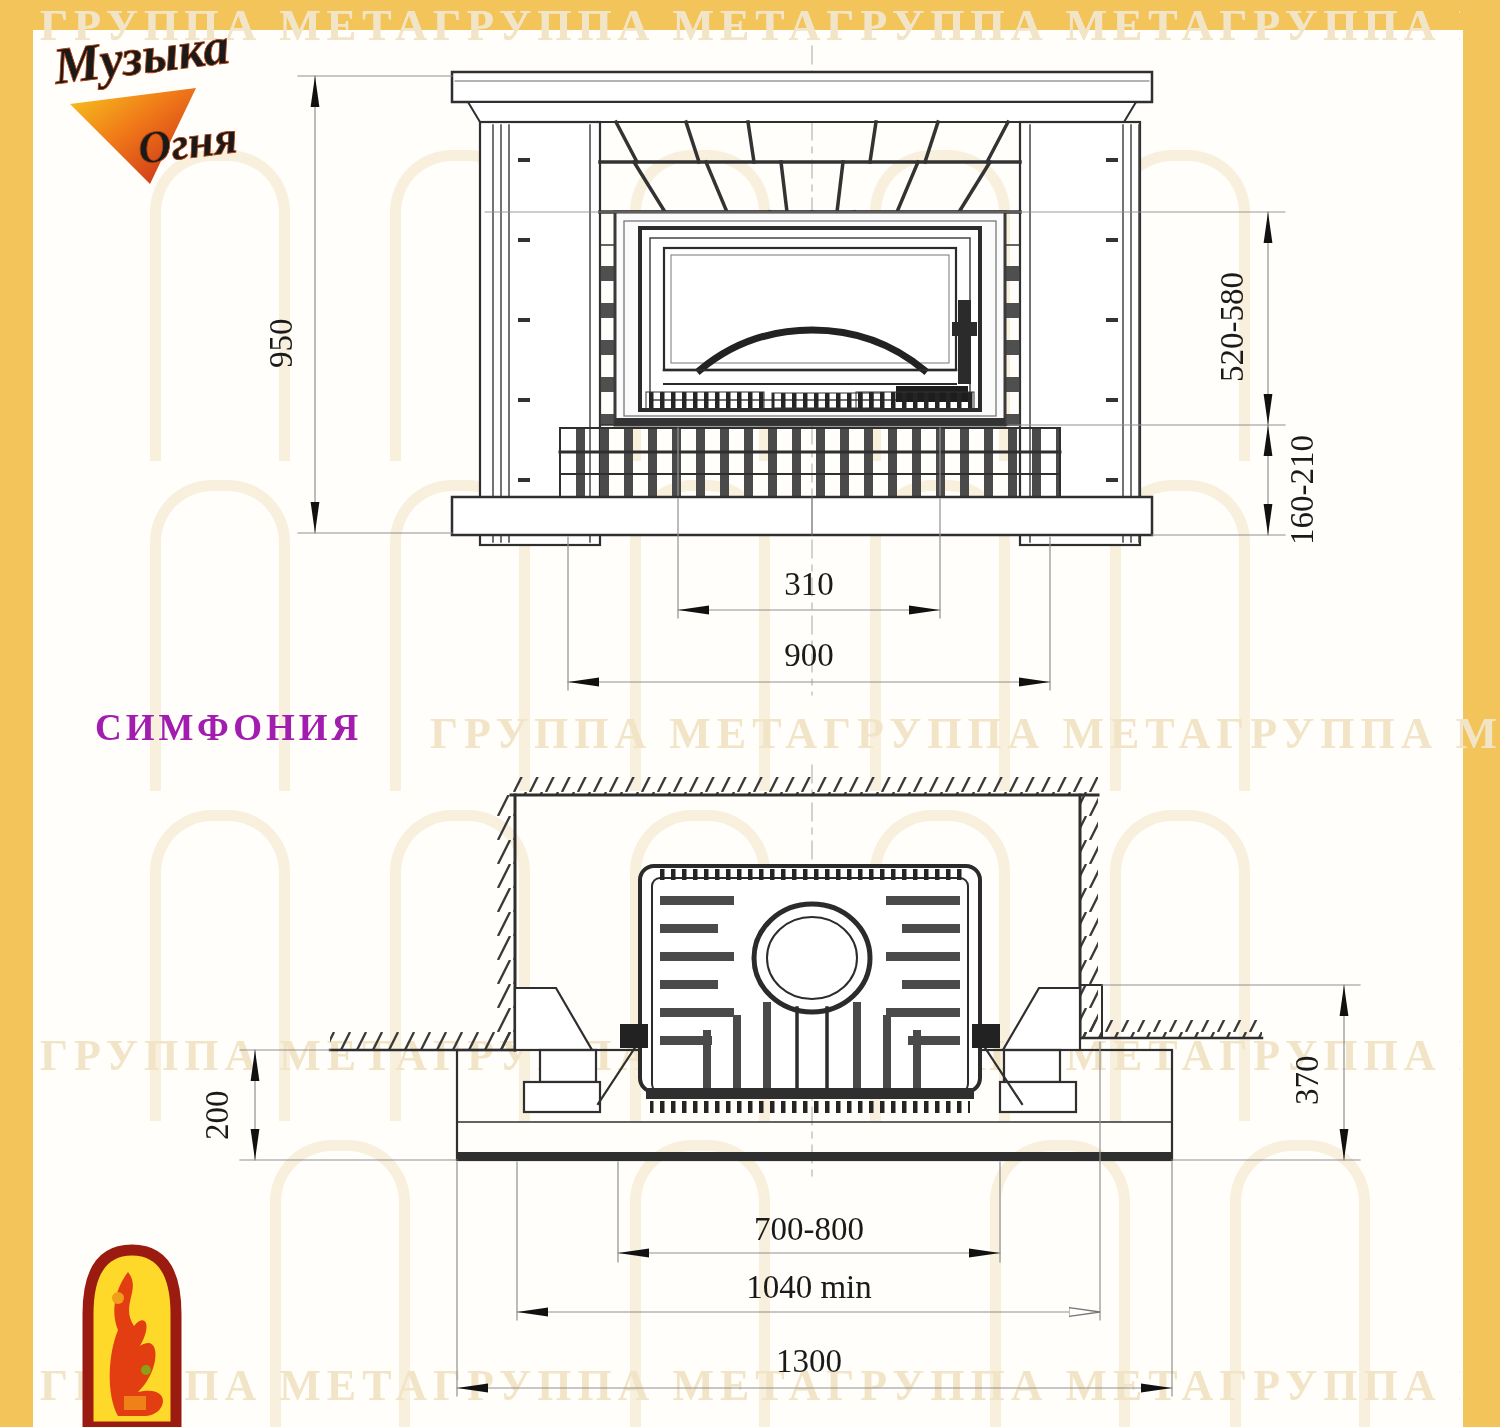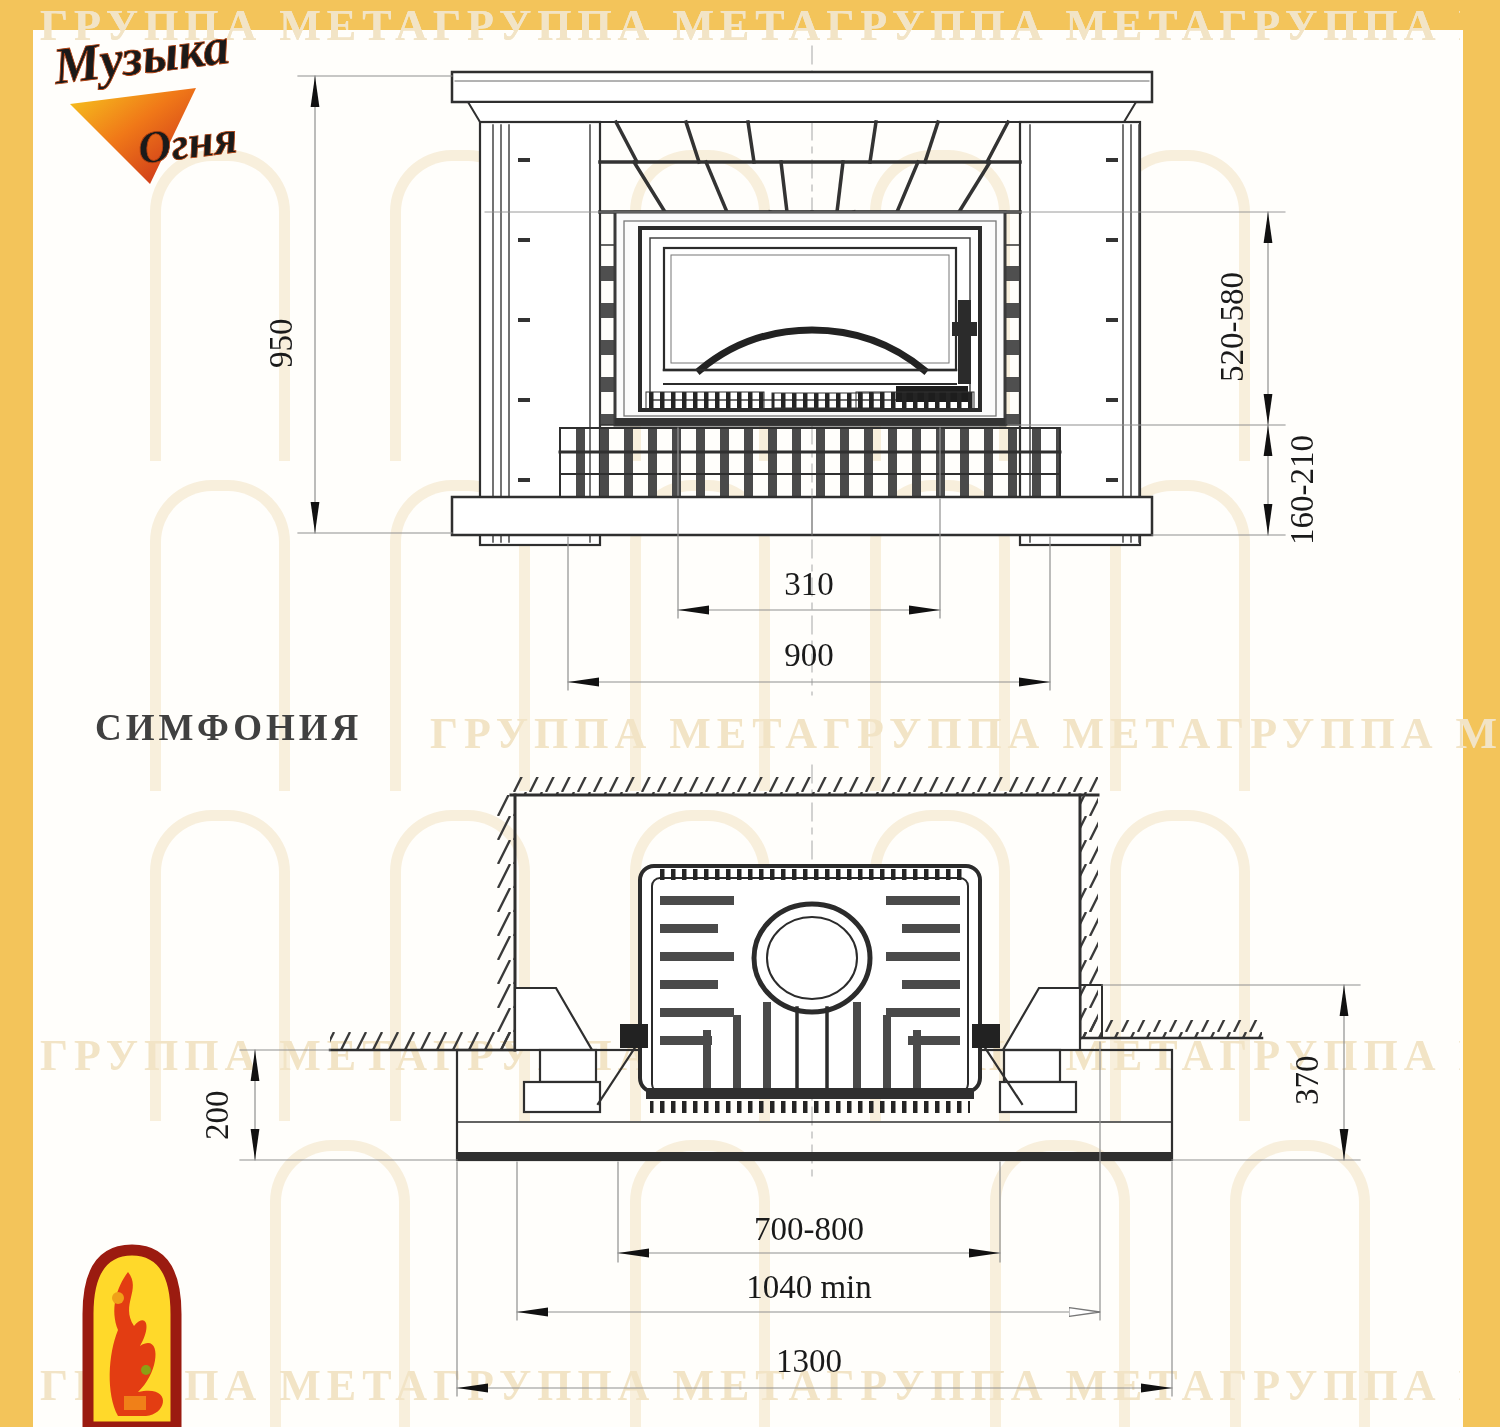--- a/index.html
+++ b/index.html
@@ -25,21 +25,21 @@
     color:#F2E4C6;white-space:nowrap;overflow:hidden;
   }
   .wm-row:nth-of-type(1){top:362px;}
   .wm-row:nth-of-type(2){top:565px;}
   .wm-row:nth-of-type(3){top:708px;left:430px;}
   .wm-row:nth-of-type(4){top:1030px;}
   .wm-row:nth-of-type(5){top:1360px;}
   #drawing{position:absolute;left:0;top:0;z-index:3;}
   #model-title{
     position:absolute;left:95px;top:706px;z-index:5;
-    font-size:37px;font-weight:bold;letter-spacing:4px;color:#404040;
+    font-size:37px;font-weight:bold;letter-spacing:4px;color:#a21caf;
   }
   #brand-logo{position:absolute;left:28px;top:6px;z-index:6;}
   #flame-logo{position:absolute;left:80px;top:1238px;z-index:6;}
   svg text{fill:#1a1a1a;}
   .dimtxt{font-size:33px;font-family:"Liberation Serif",serif;}
 </style>
 </head>
 <body>
 
 <div id="panel"></div>

